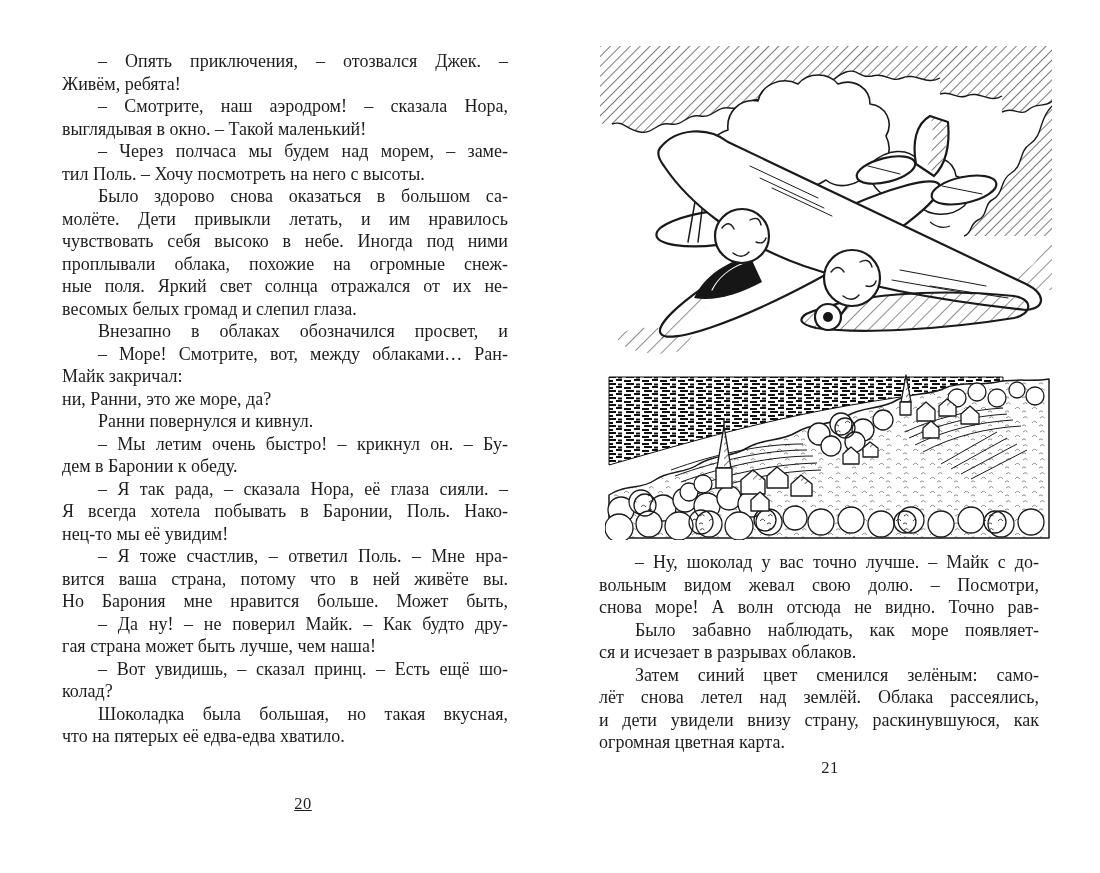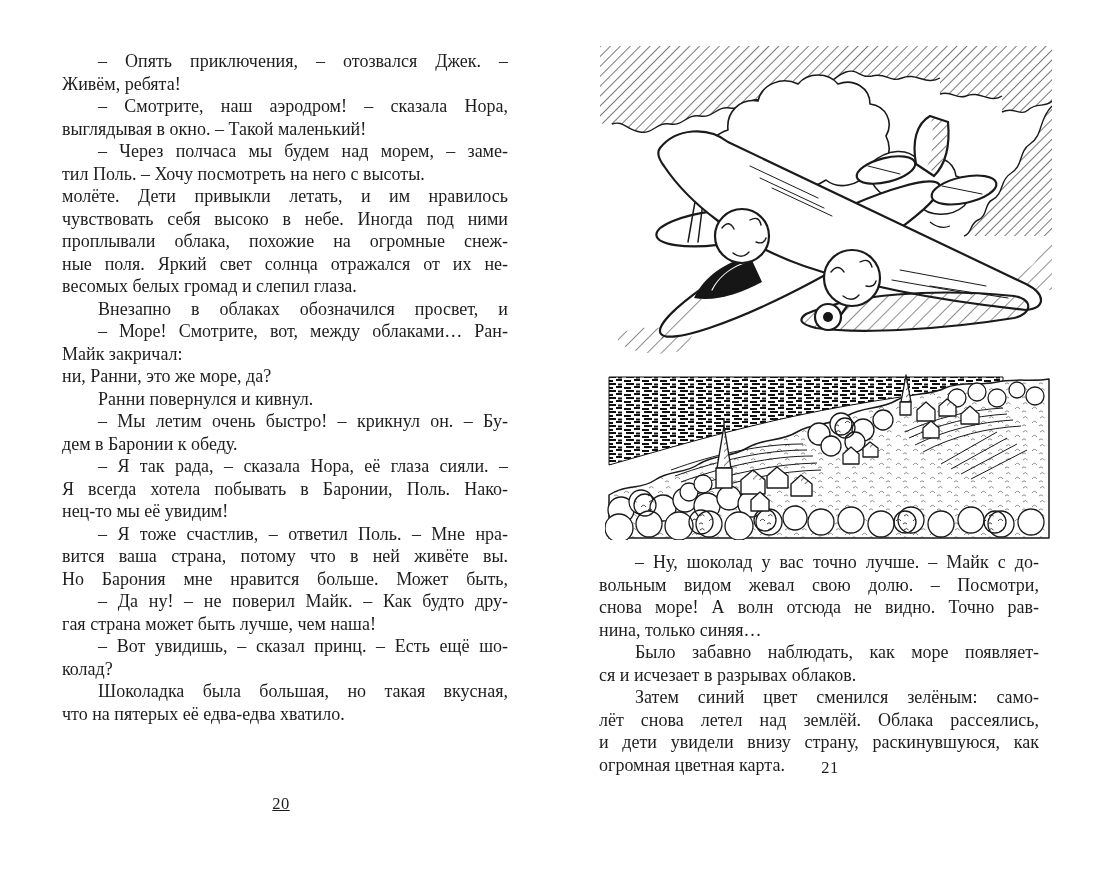--- a/index.html
+++ b/index.html
@@ -29,20 +29,21 @@
 <div class="book-spread">
 
   <div>
     <div class="text-col" style="left:62px;top:50px;width:446px;">
         <div class="line first just">– Опять приключения, – отозвался Джек. –</div>
         <div class="line">Живём, ребята!</div>
         <div class="line first just">– Смотрите, наш аэродром! – сказала Нора,</div>
         <div class="line">выглядывая в окно. – Такой маленький!</div>
         <div class="line first just">– Через полчаса мы будем над морем, – заме-</div>
         <div class="line">тил Поль. – Хочу посмотреть на него с высоты.</div>
+        <div class="line first just">Было здорово снова оказаться в большом са-</div>
         <div class="line just">молёте. Дети привыкли летать, и им нравилось</div>
         <div class="line just">чувствовать себя высоко в небе. Иногда под ними</div>
         <div class="line just">проплывали облака, похожие на огромные снеж-</div>
         <div class="line just">ные поля. Яркий свет солнца отражался от их не-</div>
         <div class="line">весомых белых громад и слепил глаза.</div>
         <div class="line first just">Внезапно в облаках обозначился просвет, и</div>
         <div class="line first just">– Море! Смотрите, вот, между облаками… Ран-</div>
         <div class="line">Майк закричал:</div>
         <div class="line">ни, Ранни, это же море, да?</div>
         <div class="line first">Ранни повернулся и кивнул.</div>
@@ -54,21 +55,21 @@
         <div class="line first just">– Я тоже счастлив, – ответил Поль. – Мне нра-</div>
         <div class="line just">вится ваша страна, потому что в ней живёте вы.</div>
         <div class="line just">Но Барония мне нравится больше. Может быть,</div>
         <div class="line first just">– Да ну! – не поверил Майк. – Как будто дру-</div>
         <div class="line">гая страна может быть лучше, чем наша!</div>
         <div class="line first just">– Вот увидишь, – сказал принц. – Есть ещё шо-</div>
         <div class="line">колад?</div>
         <div class="line first just">Шоколадка была большая, но такая вкусная,</div>
         <div class="line">что на пятерых её едва-едва хватило.</div>
       </div>
-    <div class="pagenum" style="left:58px;top:794px;width:446px;text-decoration:underline;">20</div>
+    <div class="pagenum" style="left:80px;top:794px;width:446px;text-decoration:underline;">20</div>
   </div>
 
   <div>
 
     <div class="illu" style="left:600px;top:46px;width:452px;height:316px;">
       <svg viewBox="0 0 452 316" width="452" height="316">
         <defs>
           <pattern id="ph" patternUnits="userSpaceOnUse" width="7" height="7" patternTransform="rotate(45)">
             <line x1="0" y1="0" x2="0" y2="7" stroke="#1d1d1d" stroke-width="1.2"></line>
           </pattern>
@@ -216,21 +217,20 @@
           <path d="M356,42 l9,-8 l9,8 v10 h-18 Z"></path>
           <path d="M318,56 l8,-7 l8,7 v10 h-16 Z"></path>
         </g>
       </svg>
     </div>
 
     <div class="text-col" style="left:599px;top:551px;width:440px;">
         <div class="line first just">– Ну, шоколад у вас точно лучше. – Майк с до-</div>
         <div class="line just">вольным видом жевал свою долю. – Посмотри,</div>
         <div class="line just">снова море! А волн отсюда не видно. Точно рав-</div>
-        <div class="line">нина, только синяя…</div>
         <div class="line first just">Было забавно наблюдать, как море появляет-</div>
         <div class="line">ся и исчезает в разрывах облаков.</div>
         <div class="line first just">Затем синий цвет сменился зелёным: само-</div>
         <div class="line just">лёт снова летел над землёй. Облака рассеялись,</div>
         <div class="line just">и дети увидели внизу страну, раскинувшуюся, как</div>
         <div class="line">огромная цветная карта.</div>
       </div>
     <div class="pagenum" style="left:610px;top:758px;width:440px;">21</div>
   </div>
 

